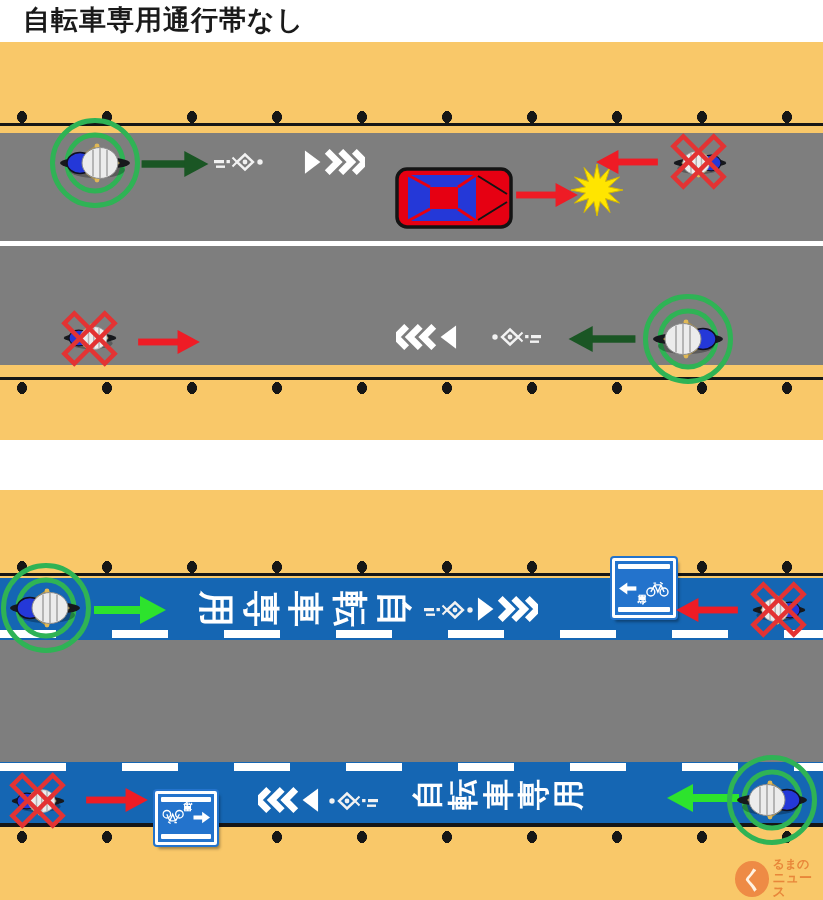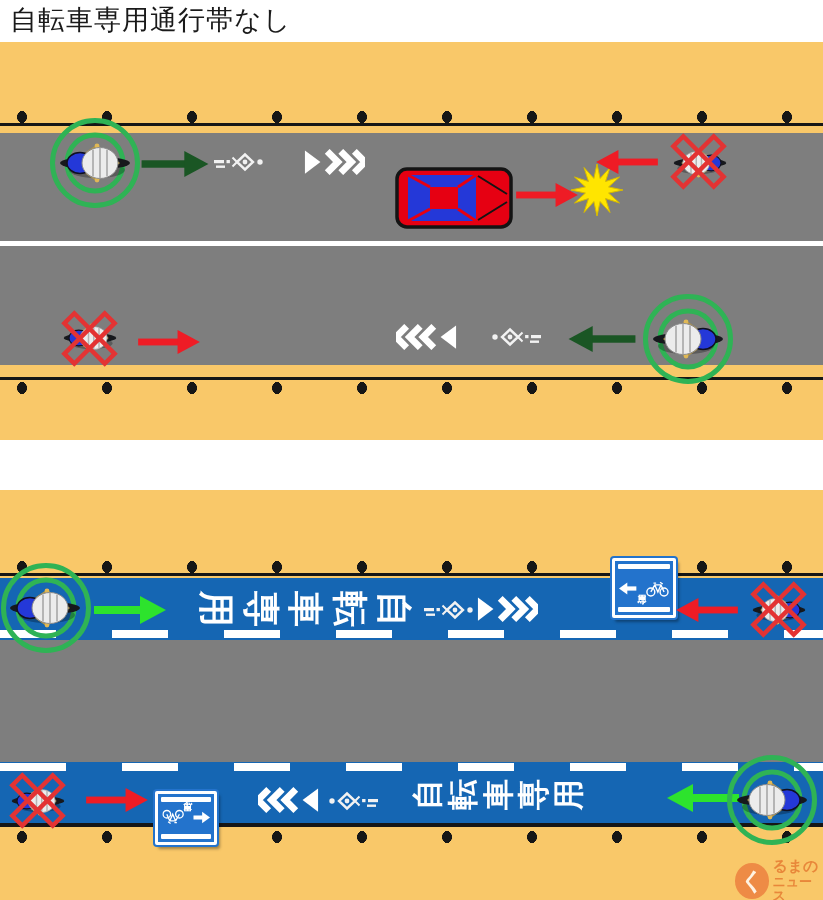--- a/index.html
+++ b/index.html
@@ -9,42 +9,42 @@
   .orange{background:#f9c869;}
   .gray{background:#7e7e7e;}
   .blue{background:#1566b3;}
   .curb{position:absolute;left:0;width:823px;background:#161616;}
   .dots{position:absolute;left:0;width:823px;height:14px;
         background-image:radial-gradient(5px 6.2px at 8px 7px,#161616 97%,transparent 100%);
         background-size:85px 14px;background-repeat:repeat-x;background-position-x:14px;}
   .centerline{position:absolute;left:0;width:823px;height:5px;background:#ffffff;}
   .dashes{position:absolute;left:0;width:823px;height:8px;
         background:repeating-linear-gradient(90deg,#ffffff 0 56px,transparent 56px 112px);}
-  .title{position:absolute;left:10px;color:#1a1a1a;font-size:27px;font-weight:normal;letter-spacing:1px;white-space:nowrap;}
+  .title{position:absolute;left:23px;color:#1a1a1a;font-size:27px;font-weight:bold;letter-spacing:1px;white-space:nowrap;}
   .icon{position:absolute;display:block;}
   .flip{transform:scaleX(-1);}
   
   .lanetext{position:absolute;display:flex;justify-content:space-between;align-items:center;}
   .lanetext span{display:block;color:#ffffff;font-weight:bold;line-height:1;}
   .lanetext.fwd span{font-size:36px;transform:rotate(90deg);}
   .lanetext.bwd span{font-size:31px;transform:rotate(-90deg);}
   
   .sign{position:absolute;box-sizing:border-box;display:flex;flex-direction:column;justify-content:space-between;
         background:#2373cc;border:3px solid #ffffff;border-radius:2px;
         box-shadow:0 0 0 2px #2373cc,3px 4px 3px rgba(0,0,0,0.35);padding:3px 3px;}
   .sign.flipped{transform:rotate(180deg);box-shadow:0 0 0 2px #2373cc,-3px -4px 3px rgba(0,0,0,0.35);}
   .sign-bar{height:5px;background:#ffffff;border-radius:1px;}
   .sign-mid{flex:1;display:flex;align-items:center;justify-content:space-between;padding:1px 1px;}
   .sign-label{writing-mode:vertical-rl;color:#ffffff;font-size:9px;font-weight:bold;line-height:1;letter-spacing:-1px;}
   
   .wm{position:absolute;display:flex;align-items:center;gap:3px;}
   .wm-logo{width:36px;height:36px;border-radius:50%;background:#ee8b45;color:#fff3e2;
            display:flex;align-items:center;justify-content:center;font-size:24px;font-weight:bold;}
   .wm-text{color:#e8873a;font-weight:bold;line-height:1.1;text-align:left;}
-  .wm-line1{font-size:15px;}
+  .wm-line1{font-size:12px;}
   .wm-line2{font-size:13px;}
 </style>
 </head>
 <body>
 
 <svg style="position:absolute;width:0;height:0" aria-hidden="true">
   <defs>
     <symbol id="sym-cyclist" viewBox="0 0 80 56">
       <ellipse cx="42" cy="35" rx="28" ry="8" fill="rgba(0,0,0,0.28)"></ellipse>
       <ellipse cx="40" cy="28" rx="35" ry="6.5" fill="#16181c"></ellipse>

